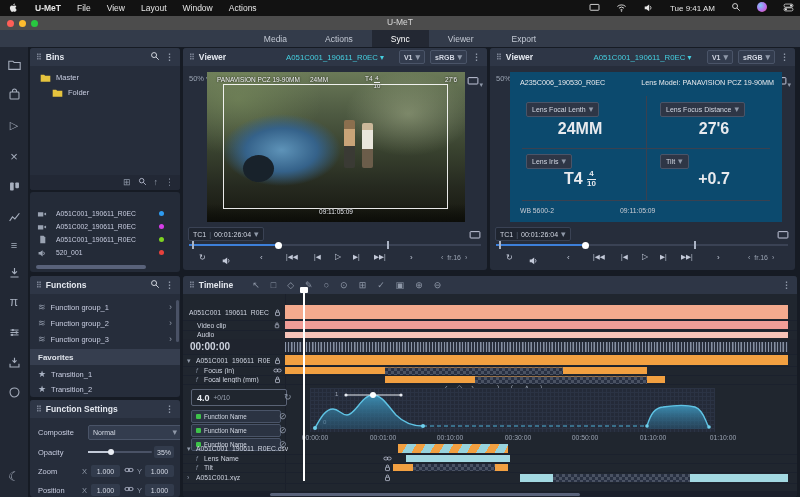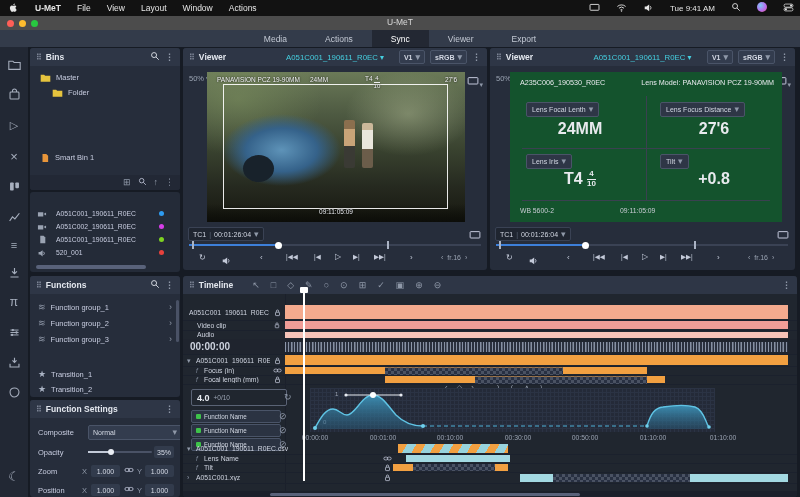--- a/index.html
+++ b/index.html
@@ -236,26 +236,20 @@
         <use href="#s-folder"></use>
       </svg>
     <span>Master</span>
   </div>
   <div class="trow" style="top:37px;padding-left:22px">
     <svg width="11" height="11" fill="#e5c33e">
         <use href="#s-folder"></use>
       </svg>
     <span>Folder</span>
   </div>
-  <div class="trow" style="top:102px;padding-left:10px">
-    <svg width="10" height="10" fill="#e8953a">
-        <use href="#s-file"></use>
-      </svg>
-    <span>Smart Bin 1</span>
-  </div>
   <div class="trow" style="top:127px;height:15px;justify-content:flex-end;padding-right:6px;gap:7px;background:#222835;top:127px">
     <span class="gi">⊞</span>
     <span><svg width="9" height="9" stroke="#8f98a8" fill="none">
           <use href="#s-search"></use>
         </svg></span>
     <span class="gi">↑</span>
     <span class="gi">⋮</span>
   </div>
 </div>
 
@@ -307,20 +301,23 @@
   </div>
   <div class="trow" style="top:39px;height:16px;padding:0 8px">
     <span class="gi">≋</span>
     <span>Function group_2</span>
     <span class="gi" style="margin-left:auto">›</span>
   </div>
   <div class="trow" style="top:55px;height:16px;padding:0 8px">
     <span class="gi">≋</span>
     <span>Function group_3</span>
     <span class="gi" style="margin-left:auto">›</span>
+  </div>
+  <div class="subhead" style="top:73px">
+    <span>Favorites</span>
   </div>
   <div class="trow" style="top:90px;height:16px;padding:0 8px">
     <span class="gi" style="color:#aab3c4">★</span>
     <span>Transition_1</span>
   </div>
   <div class="trow" style="top:105px;height:16px;padding:0 8px">
     <span class="gi" style="color:#aab3c4">★</span>
     <span>Transition_2</span>
   </div>
   <div style="position:absolute;right:1px;top:24px;width:3px;height:42px;border-radius:2px;background:#4a5266"></div>
@@ -458,21 +455,21 @@
         <span>sRGB</span>
         <span class="gi">▾</span>
       </span>
     <span class="gi">⋮</span>
   </div>
   <span style="position:absolute;left:6px;top:26px;font-size:7.5px;color:#9aa3b2"><span>50%</span> ▾</span>
   <span style="position:absolute;right:4px;top:25px"><svg width="12" height="12" stroke="#9aa3b2" fill="none">
         <use href="#s-monitor"></use>
       </svg><span class="gi" style="font-size:7px">▾</span></span>
 
-  <div style="position:absolute;left:20px;top:24px;width:272px;height:150px;background:#14532d;color:#e8eaee">
+  <div style="position:absolute;left:20px;top:24px;width:272px;height:150px;background:#0c4a6e;color:#e8eaee">
     <span style="position:absolute;left:10px;top:6px;font-size:7.2px">A235C006_190530_R0EC</span>
     <span style="position:absolute;right:8px;top:6px;font-size:7.2px">Lens Model: PANAVISION PCZ 19-90MM</span>
     <div style="position:absolute;left:136px;top:24px;width:1px;height:104px;background:#3a4150"></div>
     <div style="position:absolute;left:12px;top:76px;width:248px;height:1px;background:#3a4150"></div>
     <div style="position:absolute;left:12px;top:128px;width:248px;height:1px;background:#3a4150"></div>
     <span class="chip" style="position:absolute;left:16px;top:30px;height:13px;padding:0 5px;background:#2e3646">
         <span>Lens Focal Lenth</span>
         <span class="gi">▾</span>
       </span>
     <span style="position:absolute;left:16px;top:48px;width:108px;text-align:center;font-size:16px;font-weight:600">24MM</span>
@@ -486,21 +483,21 @@
         <span class="gi">▾</span>
       </span>
     <span style="position:absolute;left:16px;top:98px;width:108px;text-align:center;font-size:16px;font-weight:600"><span>T4</span> <span class="frac" style="font-size:8px">
           <span class="n">4</span>
           <span>10</span>
         </span></span>
     <span class="chip" style="position:absolute;left:150px;top:82px;height:13px;padding:0 5px;background:#2e3646">
         <span>Tilt</span>
         <span class="gi">▾</span>
       </span>
-    <span style="position:absolute;left:150px;top:98px;width:108px;text-align:center;font-size:16px;font-weight:600">+0.8</span>
+    <span style="position:absolute;left:150px;top:98px;width:108px;text-align:center;font-size:16px;font-weight:600">+0.7</span>
     <span style="position:absolute;left:10px;top:135px;font-size:6.8px;color:#c9ccd4">WB 5600-2</span>
     <span style="position:absolute;left:110px;top:135px;font-size:6.8px;color:#c9ccd4">09:11:05:09</span>
   </div>
 
   <span class="chip" style="position:absolute;left:5px;top:179px;height:12px;padding:0 4px;background:#1f2530;border-color:#3a4254">
     <span>TC1</span>
       <span style="color:#5a6375">|</span>
       <span>00:01:26:04</span>
       <span class="gi">▾</span>
   </span>

